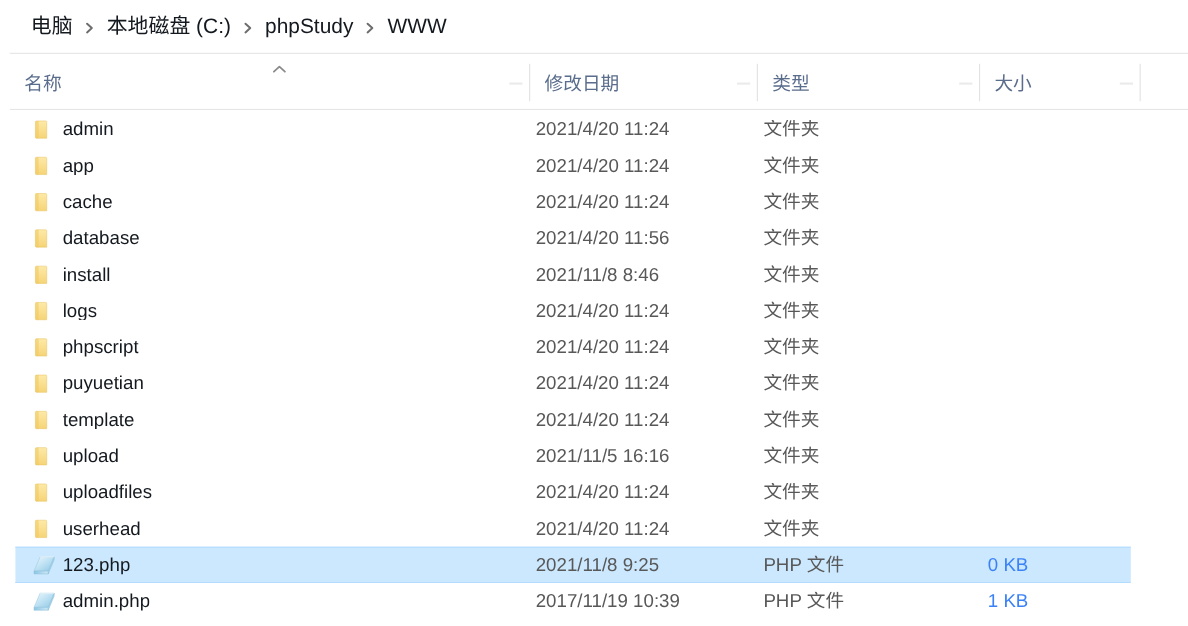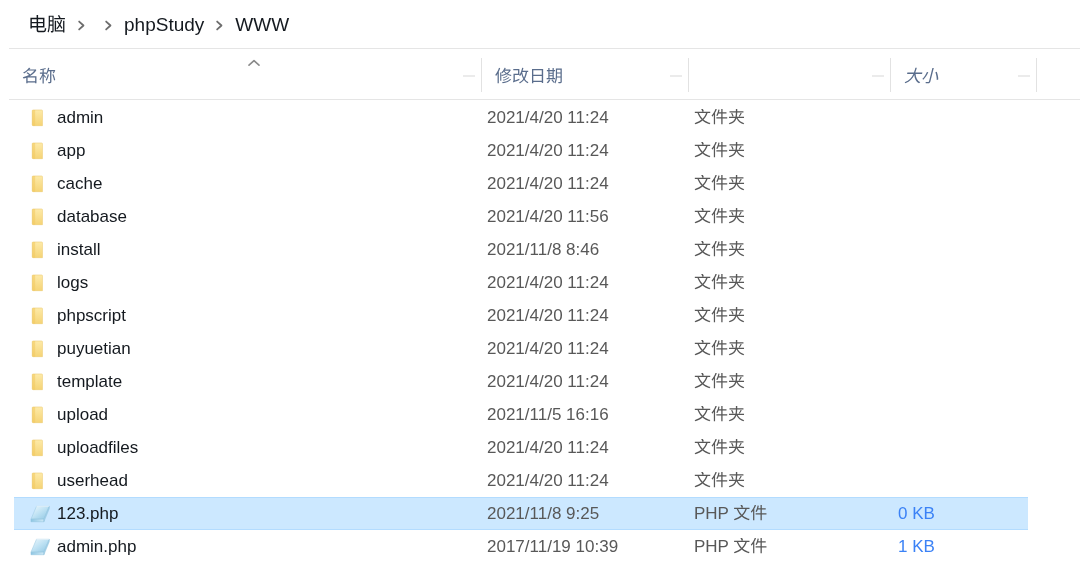--- a/index.html
+++ b/index.html
@@ -200,20 +200,21 @@
 </head>
 <body>
 
 <div id="breadcrumb-bar">
     <span class="crumb">电脑</span>
     <span class="crumb-sep">
       <svg viewBox="0 0 10 12" width="9" height="11" aria-hidden="true">
         <path d="M2.4 1.6 L7.2 6 L2.4 10.4" fill="none" stroke="currentColor" stroke-width="2" stroke-linecap="round" stroke-linejoin="round"></path>
       </svg>
     </span>
+    <span class="crumb">本地磁盘 (C:)</span>
     <span class="crumb-sep">
       <svg viewBox="0 0 10 12" width="9" height="11" aria-hidden="true">
         <path d="M2.4 1.6 L7.2 6 L2.4 10.4" fill="none" stroke="currentColor" stroke-width="2" stroke-linecap="round" stroke-linejoin="round"></path>
       </svg>
     </span>
     <span class="crumb">phpStudy</span>
     <span class="crumb-sep">
       <svg viewBox="0 0 10 12" width="9" height="11" aria-hidden="true">
         <path d="M2.4 1.6 L7.2 6 L2.4 10.4" fill="none" stroke="currentColor" stroke-width="2" stroke-linecap="round" stroke-linejoin="round"></path>
       </svg>
@@ -223,23 +224,26 @@
 
 <div id="column-header">
     <div class="col-head" style="left: 0px; width: 473px;">
       <span class="label">名称</span>
     </div>
     <div class="col-head" style="left: 473px; width: 207px;">
       <span class="label">修改日期</span>
     </div>
     <div class="col-divider" style="left: 473px;"></div>
     <div class="col-grip" style="left: 455px;"></div>
+    <div class="col-head" style="left: 680px; width: 202px;">
+      <span class="label">类型</span>
+    </div>
     <div class="col-divider" style="left: 680px;"></div>
     <div class="col-grip" style="left: 662px;"></div>
-    <div class="col-head" style="left: 882px; width: 146px; font-style: italic;">
+    <div class="col-head" style="left: 882px; width: 146px;">
       <span class="label">大小</span>
     </div>
     <div class="col-divider" style="left: 882px;"></div>
     <div class="col-grip" style="left: 864px;"></div>
     <div class="col-divider" style="left: 1028px;"></div>
     <div class="col-grip" style="left: 1010px;"></div>
   </div>
 <div id="sort-indicator">
   <svg viewBox="0 0 16 10" width="16" height="10" aria-hidden="true">
     <path d="M3 7.2 L8 2.6 L13 7.2" fill="none" stroke="currentColor" stroke-width="1.6" stroke-linecap="round" stroke-linejoin="round"></path>

